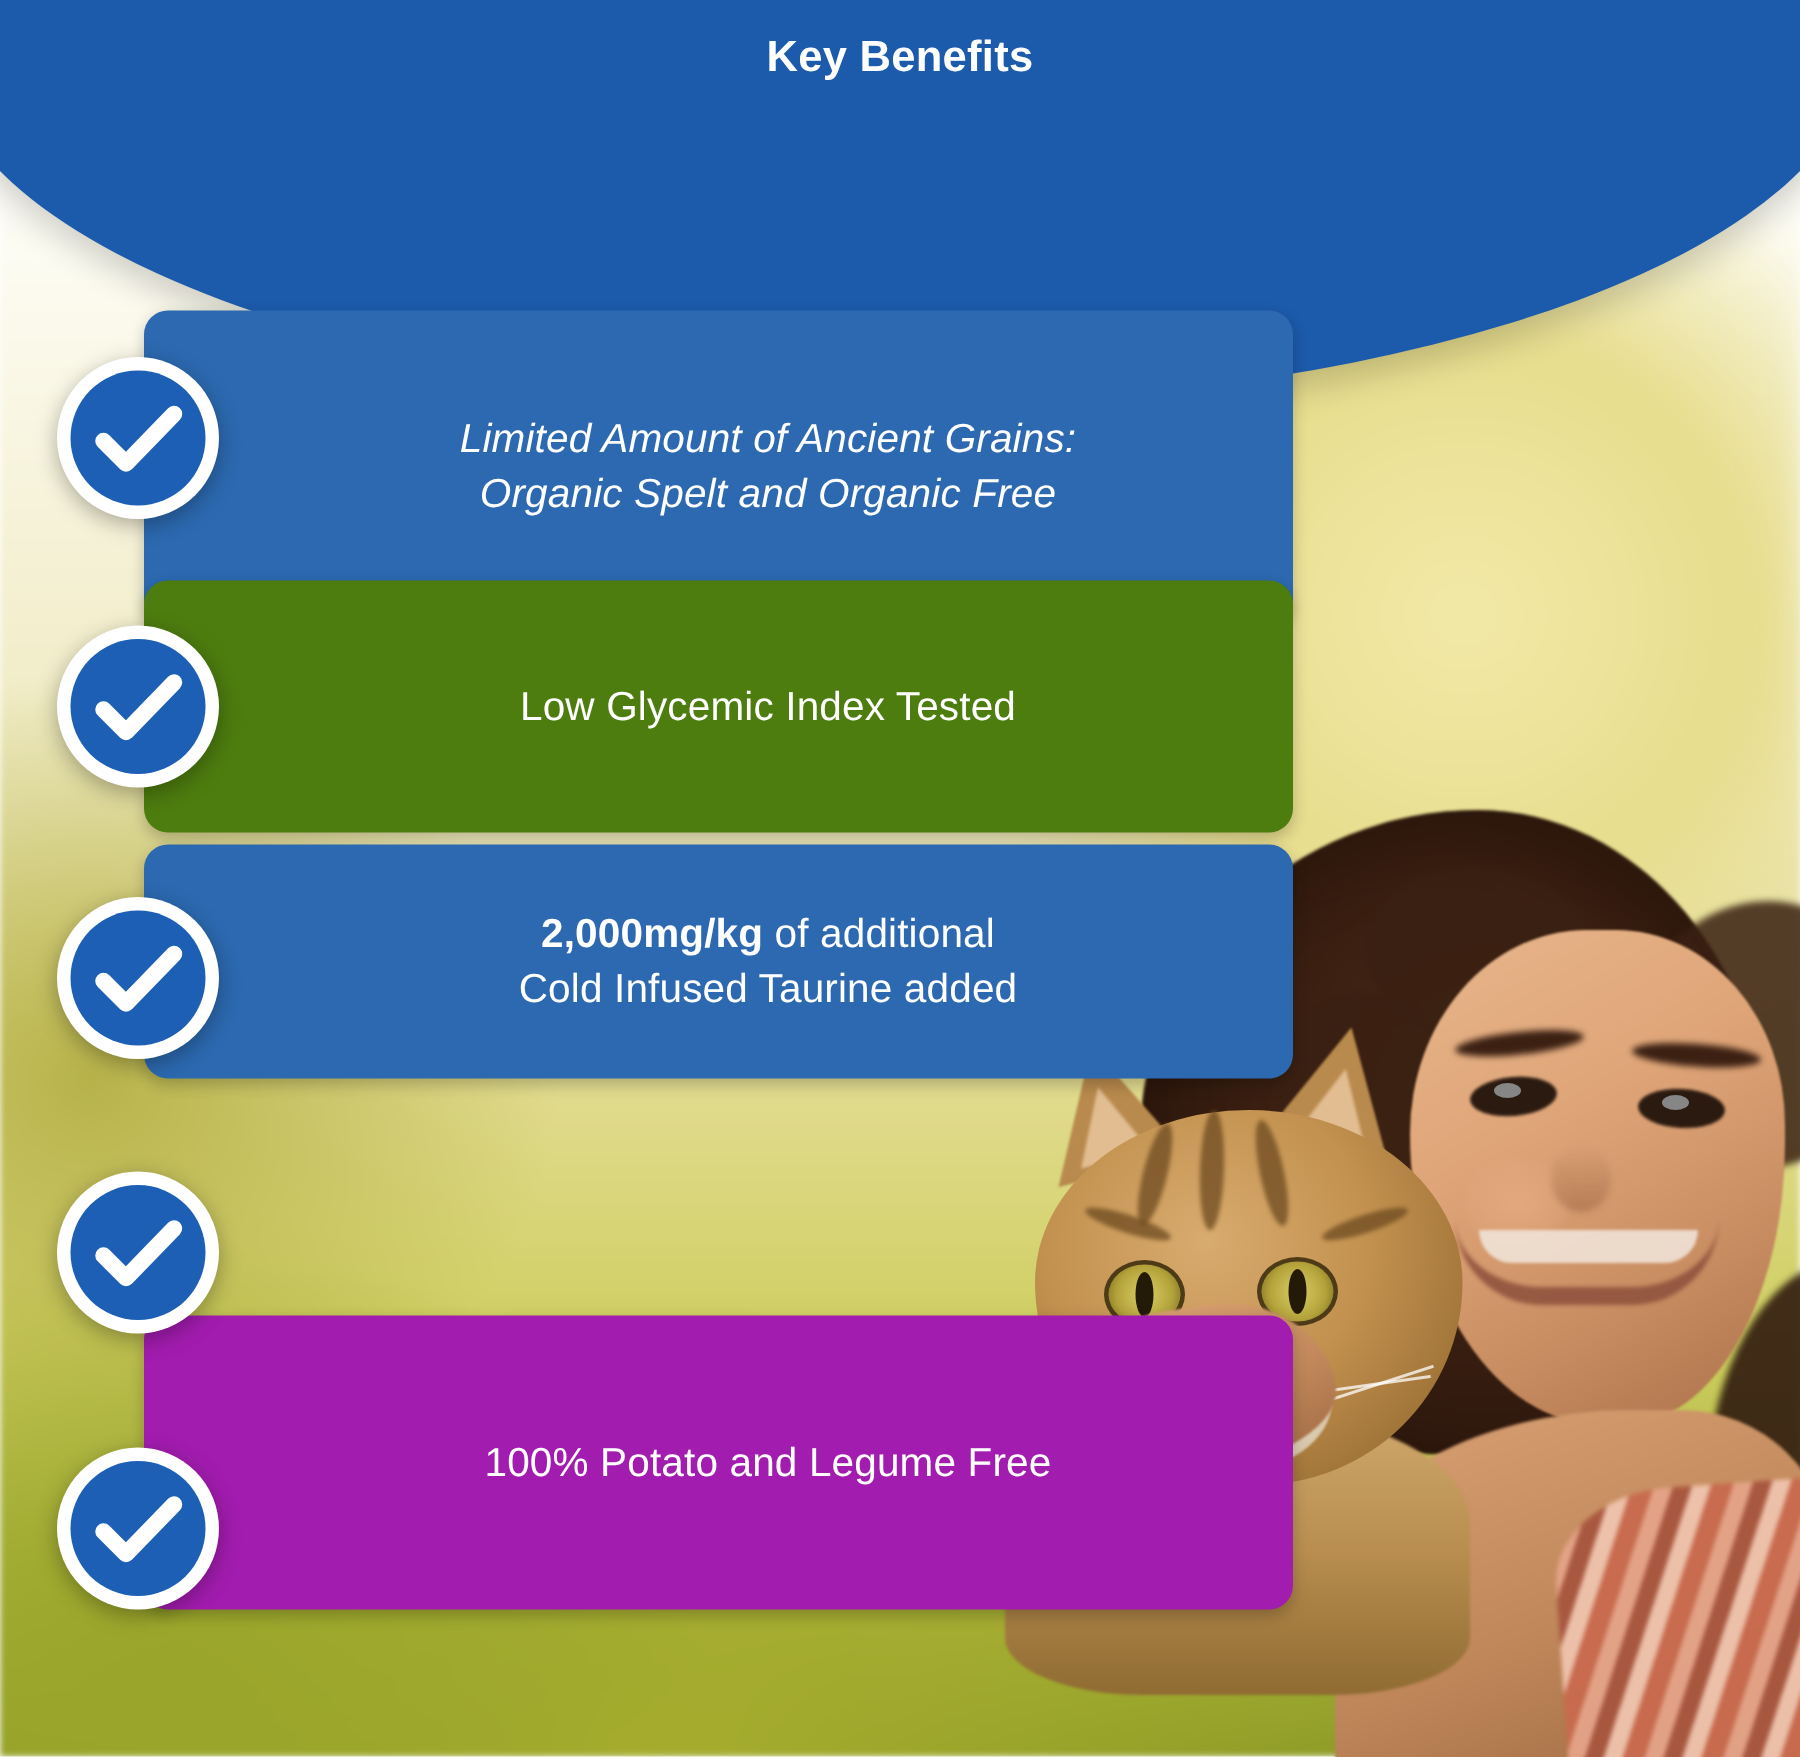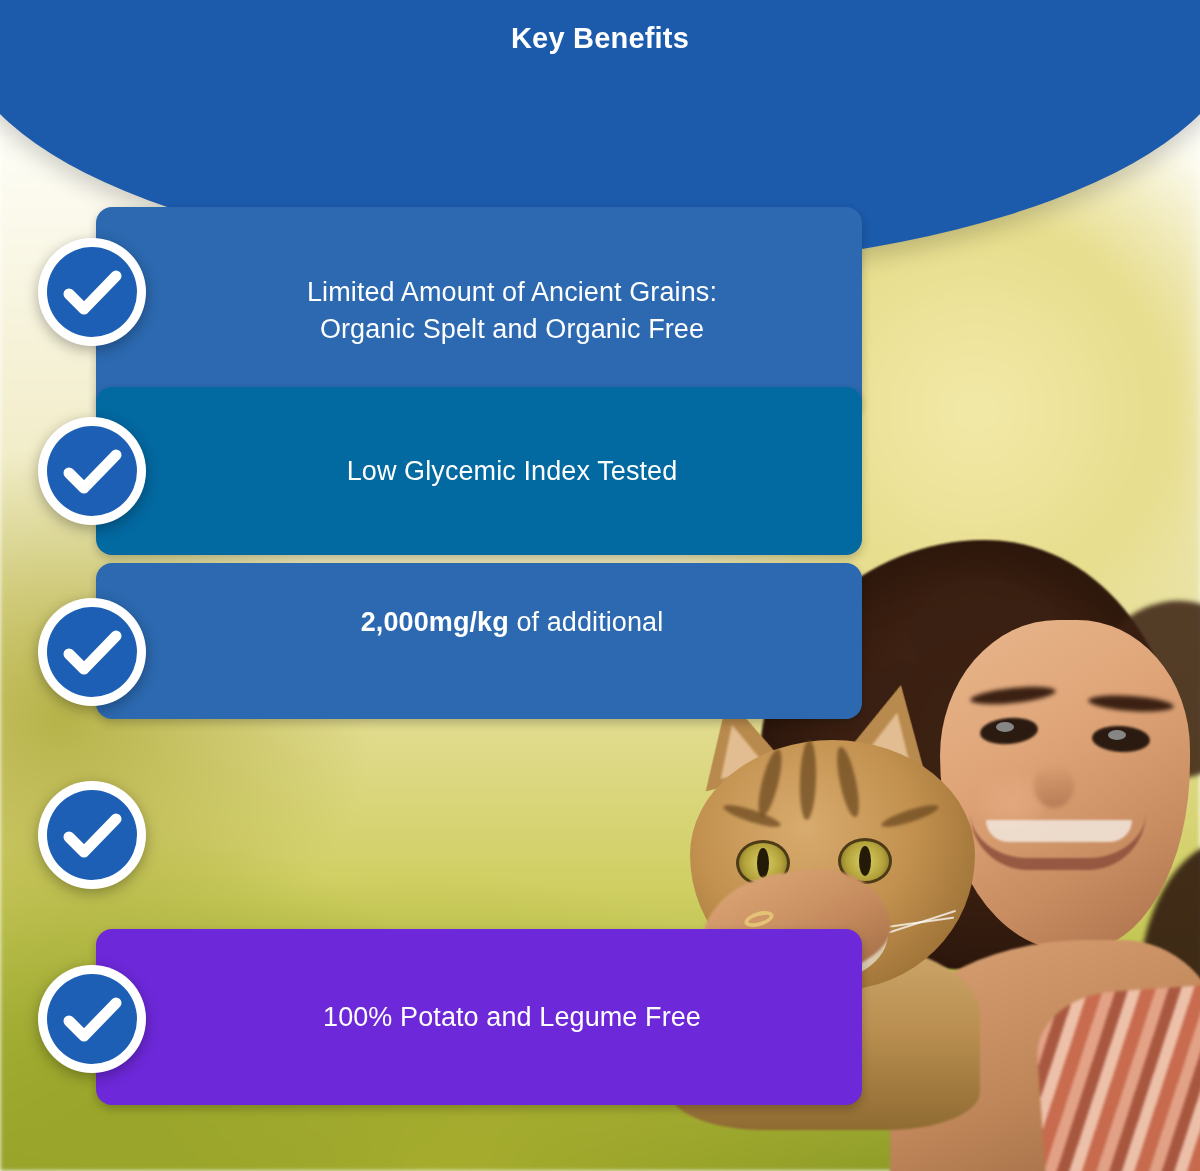--- a/index.html
+++ b/index.html
@@ -269,70 +269,70 @@
   <div class="hand"></div>
   <div class="ring"></div>
 </div>
 
 <div class="header">
   <div class="header-title">Key Benefits</div>
 </div>
 
 <div class="content">
 
-  <div class="card" style="top: 207px; height: 208px; background: rgb(44, 105, 176);">
+  <div class="card" style="top: 207px; height: 208px; background: rgb(44, 105, 176); font-style: italic;">
     <div class="card-text">
       <span>Limited Amount of Ancient Grains:</span><br>
       <span>Organic Spelt and Organic Free</span>
     </div>
   </div>
   <div class="check" style="top:238px;">
     <div class="ring-o"></div>
       <div class="disc" style="background: rgb(28, 95, 180);"></div>
     <svg viewBox="0 0 90 90">
         <path d="M22 47 L37 62 L69 29" fill="none" stroke="#ffffff" stroke-width="11" stroke-linecap="round" stroke-linejoin="round"></path>
       </svg>
   </div>
 
-  <div class="card" style="top: 387px; height: 168px; background: #0369a1;">
+  <div class="card" style="top: 387px; height: 168px; background: #4d7c0f;">
     <div class="card-text">
       <span>Low Glycemic Index Tested</span>
     </div>
   </div>
   <div class="check" style="top:417px;">
     <div class="ring-o"></div>
       <div class="disc" style="background: rgb(28, 95, 180);"></div>
     <svg viewBox="0 0 90 90">
         <path d="M22 47 L37 62 L69 29" fill="none" stroke="#ffffff" stroke-width="11" stroke-linecap="round" stroke-linejoin="round"></path>
       </svg>
   </div>
 
   <div class="card" style="top: 563px; height: 156px; background: rgb(44, 105, 176);">
     <div class="card-text">
       <b>2,000mg/kg</b><span> of additional</span><br>
-      <br>
+      <span>Cold Infused  Taurine added</span><br>
     </div>
   </div>
   <div class="check" style="top:598px;">
     <div class="ring-o"></div>
       <div class="disc" style="background: rgb(28, 95, 180);"></div>
     <svg viewBox="0 0 90 90">
         <path d="M22 47 L37 62 L69 29" fill="none" stroke="#ffffff" stroke-width="11" stroke-linecap="round" stroke-linejoin="round"></path>
       </svg>
   </div>
 
   <div class="check" style="top:781px;">
     <div class="ring-o"></div>
       <div class="disc" style="background: rgb(28, 95, 180);"></div>
     <svg viewBox="0 0 90 90">
         <path d="M22 47 L37 62 L69 29" fill="none" stroke="#ffffff" stroke-width="11" stroke-linecap="round" stroke-linejoin="round"></path>
       </svg>
   </div>
 
-  <div class="card" style="top: 929px; height: 176px; background: #6d28d9;">
+  <div class="card" style="top: 877px; height: 196px; background: #a21caf;">
     <div class="card-text">
       <span>100% Potato and Legume Free</span>
     </div>
   </div>
   <div class="check" style="top:965px;">
     <div class="ring-o"></div>
       <div class="disc" style="background: rgb(28, 95, 180);"></div>
     <svg viewBox="0 0 90 90">
         <path d="M22 47 L37 62 L69 29" fill="none" stroke="#ffffff" stroke-width="11" stroke-linecap="round" stroke-linejoin="round"></path>
       </svg>

